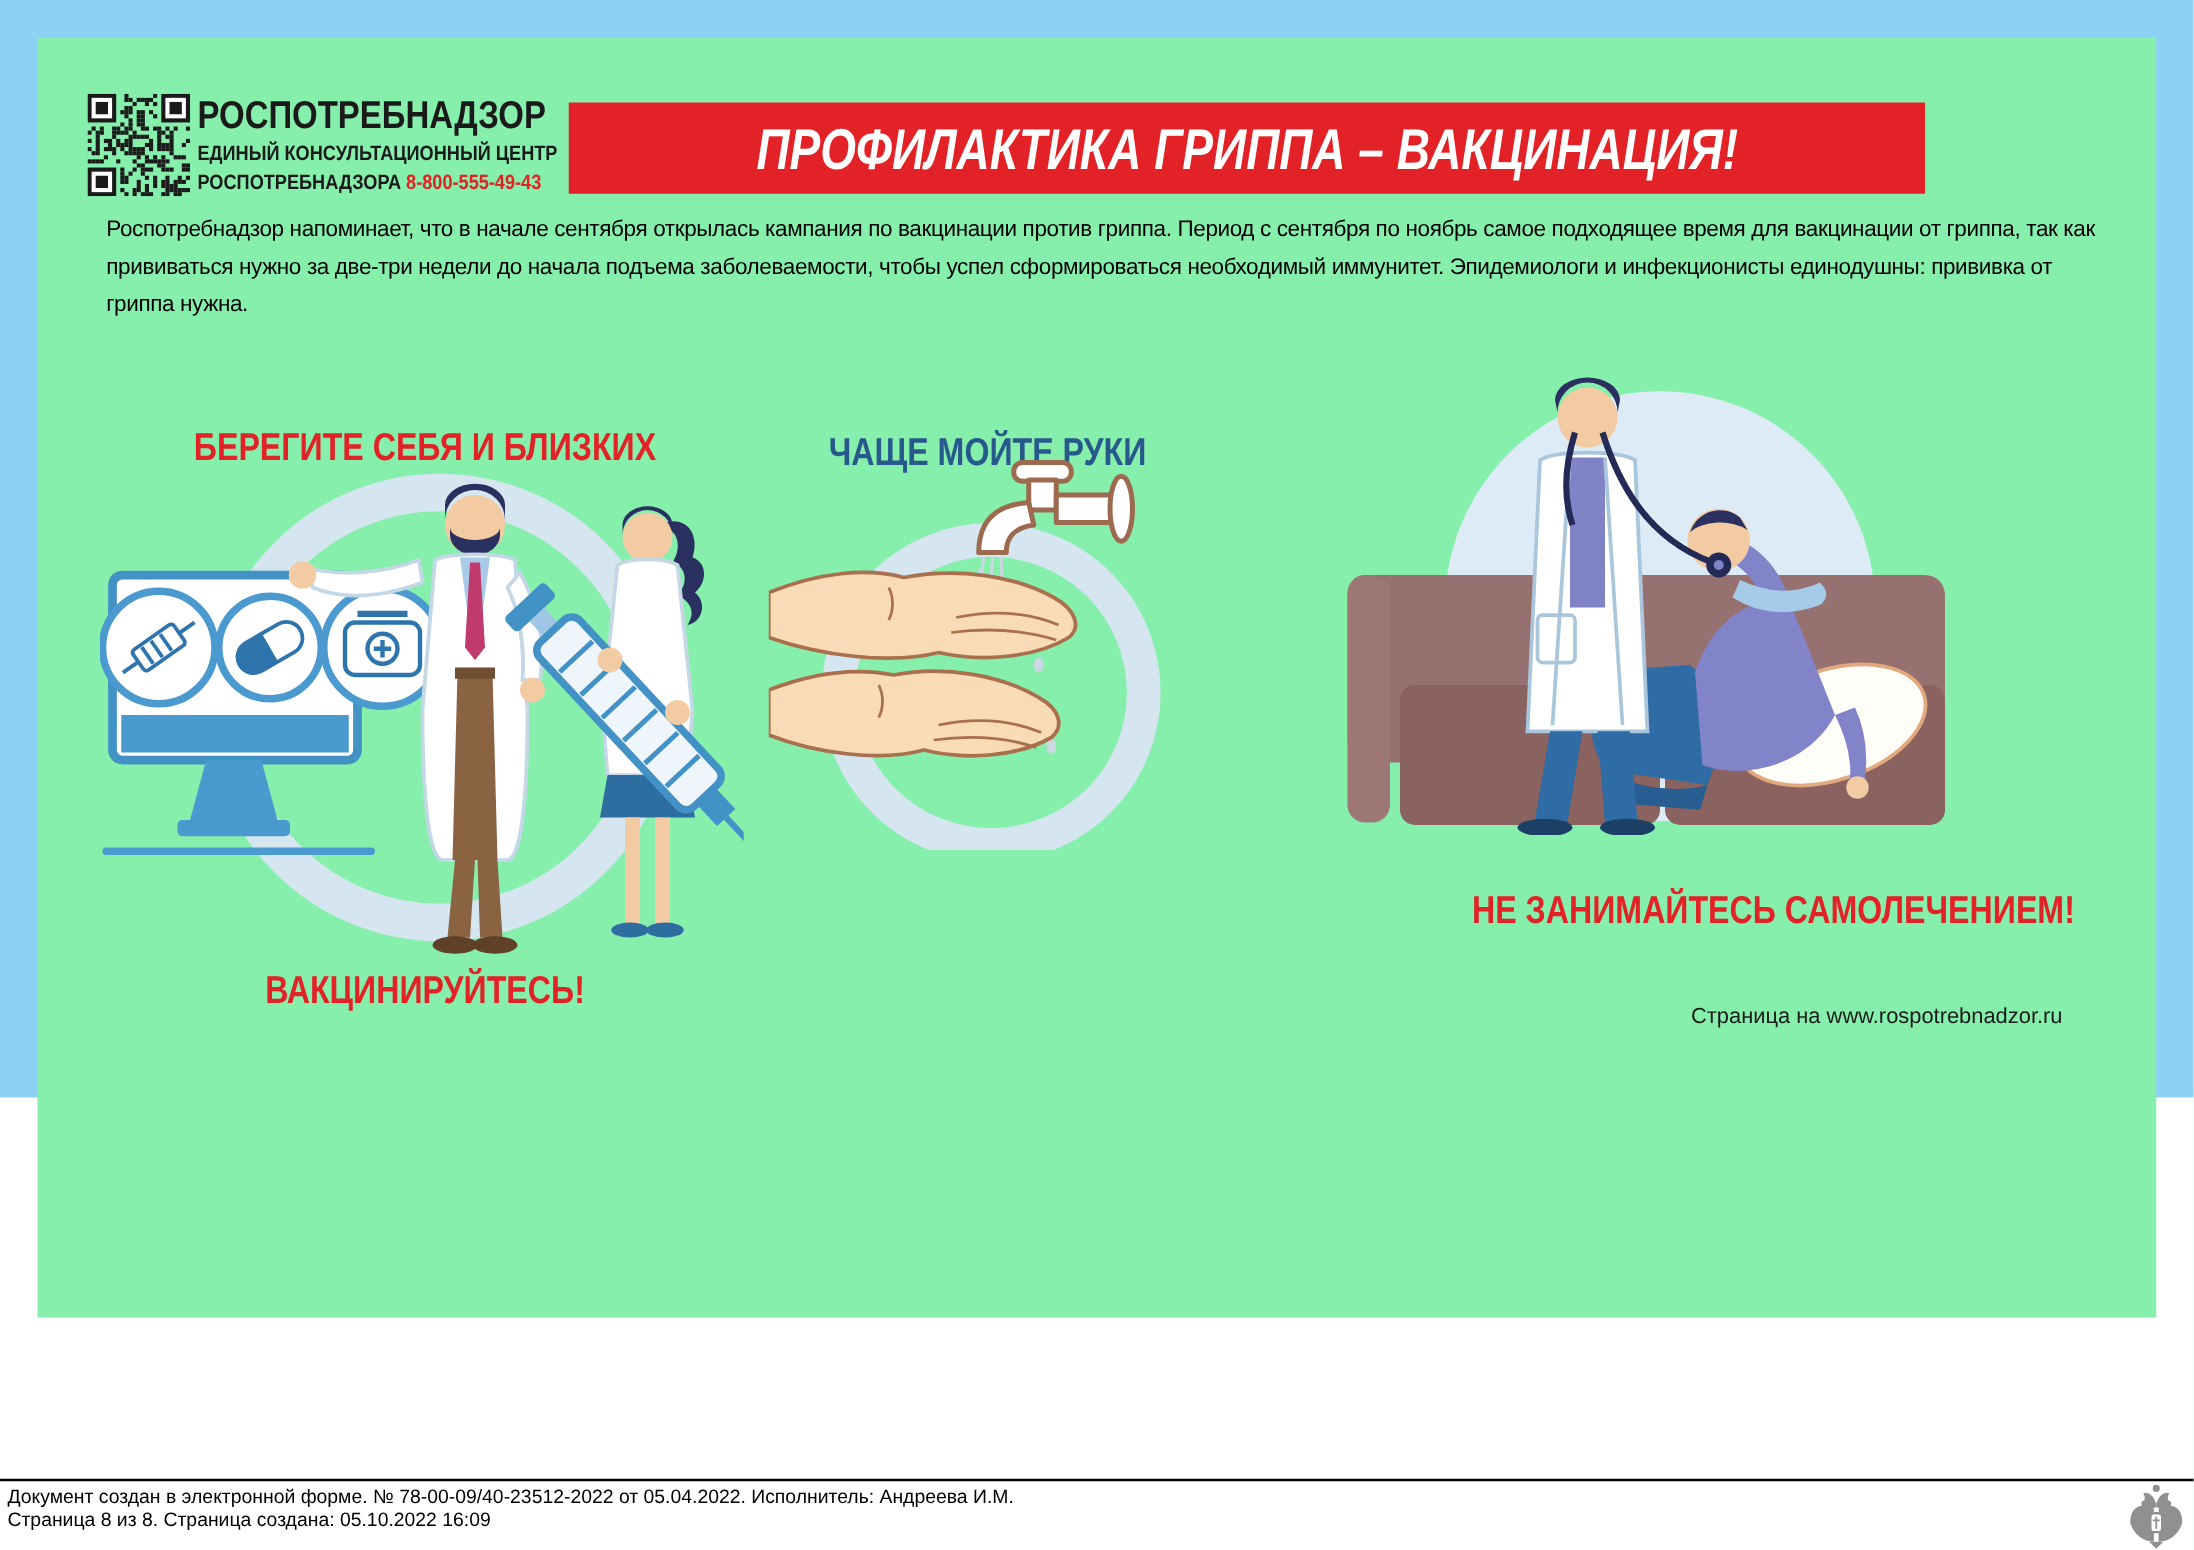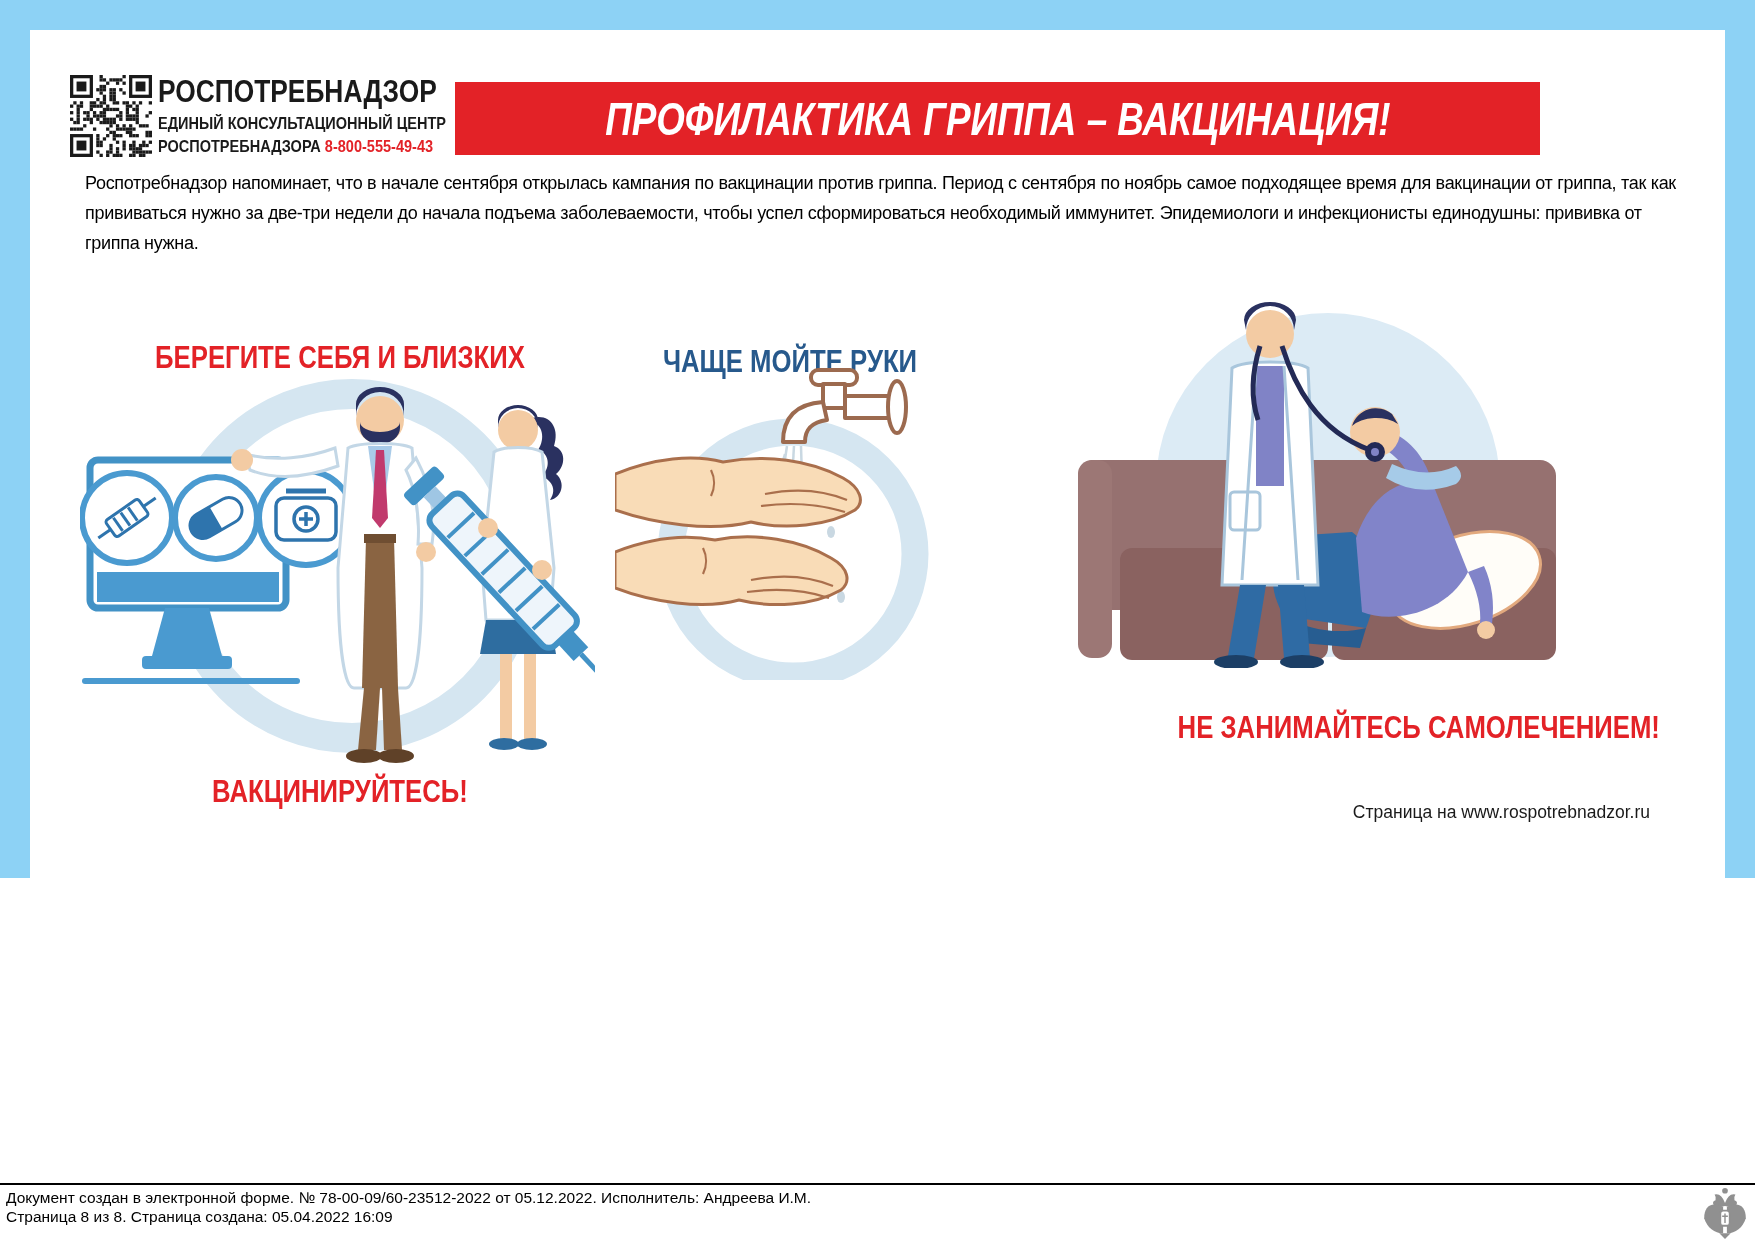--- a/index.html
+++ b/index.html
@@ -1,20 +1,20 @@
 <!DOCTYPE html>
 <html lang="ru"><head>
 <meta charset="utf-8">
 <style>
   html,body{margin:0;padding:0;}
   body{width:1755px;height:1240px;background:#ffffff;font-family:"Liberation Sans",sans-serif;position:relative;overflow:hidden;}
   .page{position:absolute;inset:0;background:#fff;}
   
   .poster{position:absolute;left:0;top:0;width:1755px;height:878px;background:#8dd2f5;}
-  .poster-inner{position:absolute;left:30px;top:30px;width:1695px;height:1024px;background:#ffffff;}
+  .poster-inner{position:absolute;left:30px;top:30px;width:1695px;height:1024px;background:#86efac;}
   
   .qr{position:absolute;left:40px;top:45px;width:82px;height:82px;}
   .brand-text{position:absolute;left:128px;top:44px;white-space:nowrap;}
   .brand-title{font-size:31px;font-weight:bold;color:#1a1a1a;display:inline-block;transform:scaleX(0.85);transform-origin:0 50%;letter-spacing:0px;}
   .brand-sub{font-size:16.5px;font-weight:bold;color:#1a1a1a;display:block;transform:scaleX(0.88);transform-origin:0 50%;margin-top:4px;white-space:nowrap;}
   .brand-sub .phone{color:#e32227;}
   
   .banner{position:absolute;left:425px;top:52px;width:1085px;height:73px;background:#e32227;display:flex;align-items:center;justify-content:center;font-style:italic;}
   .banner-text{color:#ffffff;font-weight:bold;font-size:46px;white-space:nowrap;display:inline-block;transform:scaleX(0.8);}
   
@@ -417,22 +417,22 @@
         </g>
       </svg>
       <div class="sec-caption sec3-c">НЕ ЗАНИМАЙТЕСЬ САМОЛЕЧЕНИЕМ!</div>
 
       <div class="more">Страница на www.rospotrebnadzor.ru</div>
     </div>
   </div>
 
   <div class="footer-rule"></div>
   <div class="footer">
-    <div>Документ создан в электронной форме. № 78-00-09/60-23512-2022 от 05.12.2022. Исполнитель: Андреева И.М.</div>
-    <div>Страница 8 из 8. Страница создана: 05.04.2022 16:09</div>
+    <div>Документ создан в электронной форме. № 78-00-09/40-23512-2022 от 05.04.2022. Исполнитель: Андреева И.М.</div>
+    <div>Страница 8 из 8. Страница создана: 05.10.2022 16:09</div>
   </div>
   <svg class="emblem" viewBox="0 0 50 56">
     <g fill="#909090">
       <circle cx="25" cy="5" r="3"></circle>
       <path d="M25 18 q-4 -11 -11 -9 q2 3 1 6 q-4 1 -2 5 q6 3 12 1 z"></path>
       <path d="M25 18 q4 -11 11 -9 q-2 3 -1 6 q4 1 2 5 q-6 3 -12 1 z"></path>
       <path d="M23 22 C10 16 3 22 3 34 C6 44 14 50 23 50 Z"></path>
       <path d="M27 22 C40 16 47 22 47 34 C44 44 36 50 27 50 Z"></path>
       <path d="M19 50 h12 l-6 6 z"></path>
     </g>

